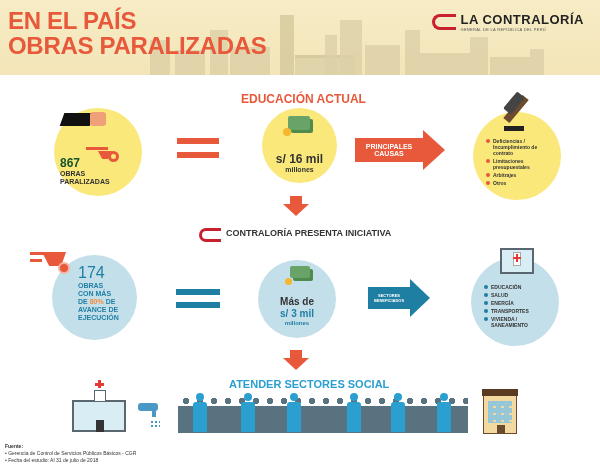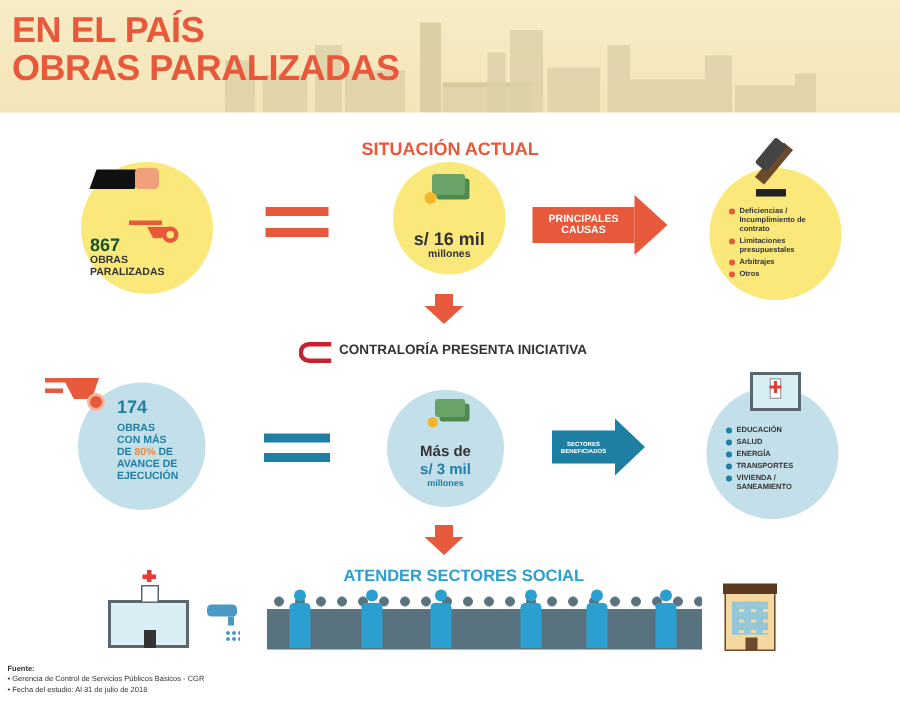--- a/index.html
+++ b/index.html
@@ -40,23 +40,30 @@
   <div class="city" style="left:365px;width:35px;height:30px"></div>
   <div class="city" style="left:405px;width:15px;height:45px"></div>
   <div class="city" style="left:420px;width:50px;height:22px"></div>
   <div class="city" style="left:470px;width:18px;height:38px"></div>
   <div class="city" style="left:490px;width:40px;height:18px"></div>
   <div class="city" style="left:530px;width:14px;height:26px"></div>
   <div class="title">
     <div>EN EL PAÍS</div>
     <div>OBRAS PARALIZADAS</div>
   </div>
-</div>
-
-<div class="abs sec-title" style="left:241px;top:92px">SITUACIÓN ACTUAL</div>
+  <div class="logo">
+    <div class="logo-mark"></div>
+    <div>
+      <div class="logo-name">LA CONTRALORÍA</div>
+      <div class="logo-sub">GENERAL DE LA REPÚBLICA DEL PERÚ</div>
+    </div>
+  </div>
+</div>
+
+<div class="abs sec-title" style="left:241px;top:92px">EDUCACIÓN ACTUAL</div>
 
 <div class="circle yellow" style="left:54px;top:108px;width:88px;height:88px"></div>
 <div class="abs" style="left:62px;top:113px;width:30px;height:13px;background:#111;transform:skewX(-20deg)"></div>
 <div class="abs" style="left:90px;top:112px;width:16px;height:14px;background:#f0a078;border-radius:3px"></div>
 <div class="abs" style="left:86px;top:145px;width:34px;height:18px">
   <div style="position:absolute;left:0;top:2px;width:22px;height:3px;background:#e8583a"></div>
   <div style="position:absolute;left:12px;top:6px;width:14px;height:8px;background:#e8583a;clip-path:polygon(0 0,100% 0,70% 100%,30% 100%)"></div>
   <div style="position:absolute;left:22px;top:6px;width:11px;height:11px;border-radius:50%;border:3px solid #e8583a"></div>
 </div>
 <div class="abs" style="left:60px;top:156px;color:#14532d;font-weight:bold;font-size:12px">867</div>
@@ -110,21 +117,21 @@
   <div>CONTRALORÍA PRESENTA INICIATIVA</div>
 </div>
 
 <div class="circle blue" style="left:52px;top:255px;width:85px;height:85px"></div>
 <div class="abs" style="left:30px;top:250px;width:44px;height:28px">
   <div style="position:absolute;left:0;top:2px;width:14px;height:3px;background:#e8583a"></div>
   <div style="position:absolute;left:0;top:9px;width:12px;height:3px;background:#e8583a"></div>
   <div style="position:absolute;left:12px;top:2px;width:24px;height:14px;background:#e8583a;clip-path:polygon(0 0,100% 0,80% 100%,30% 100%)"></div>
   <div style="position:absolute;left:28px;top:12px;width:12px;height:12px;border-radius:50%;background:#e8583a;border:2px solid #f7b39e"></div>
 </div>
-<div class="abs" style="left:78px;top:264px;color:#1f7fa3;font-weight:bold;font-size:12px">174</div>
+<div class="abs" style="left:78px;top:264px;color:#1f7fa3;font-weight:normal;font-size:16px">174</div>
 <div class="abs" style="left:78px;top:282px;color:#1f7fa3;font-weight:bold;font-size:7px;line-height:8px">
   <div>OBRAS</div>
   <div>CON MÁS</div>
   <div><span>DE </span><span style="color:#f08a3c">80%</span><span> DE</span></div>
   <div>AVANCE DE</div>
   <div>EJECUCIÓN</div>
 </div>
 
 <div class="eq" style="left:176px;top:289px;width:44px;background:#1f7fa3"></div>
 <div class="eq" style="left:176px;top:302px;width:44px;background:#1f7fa3"></div>

